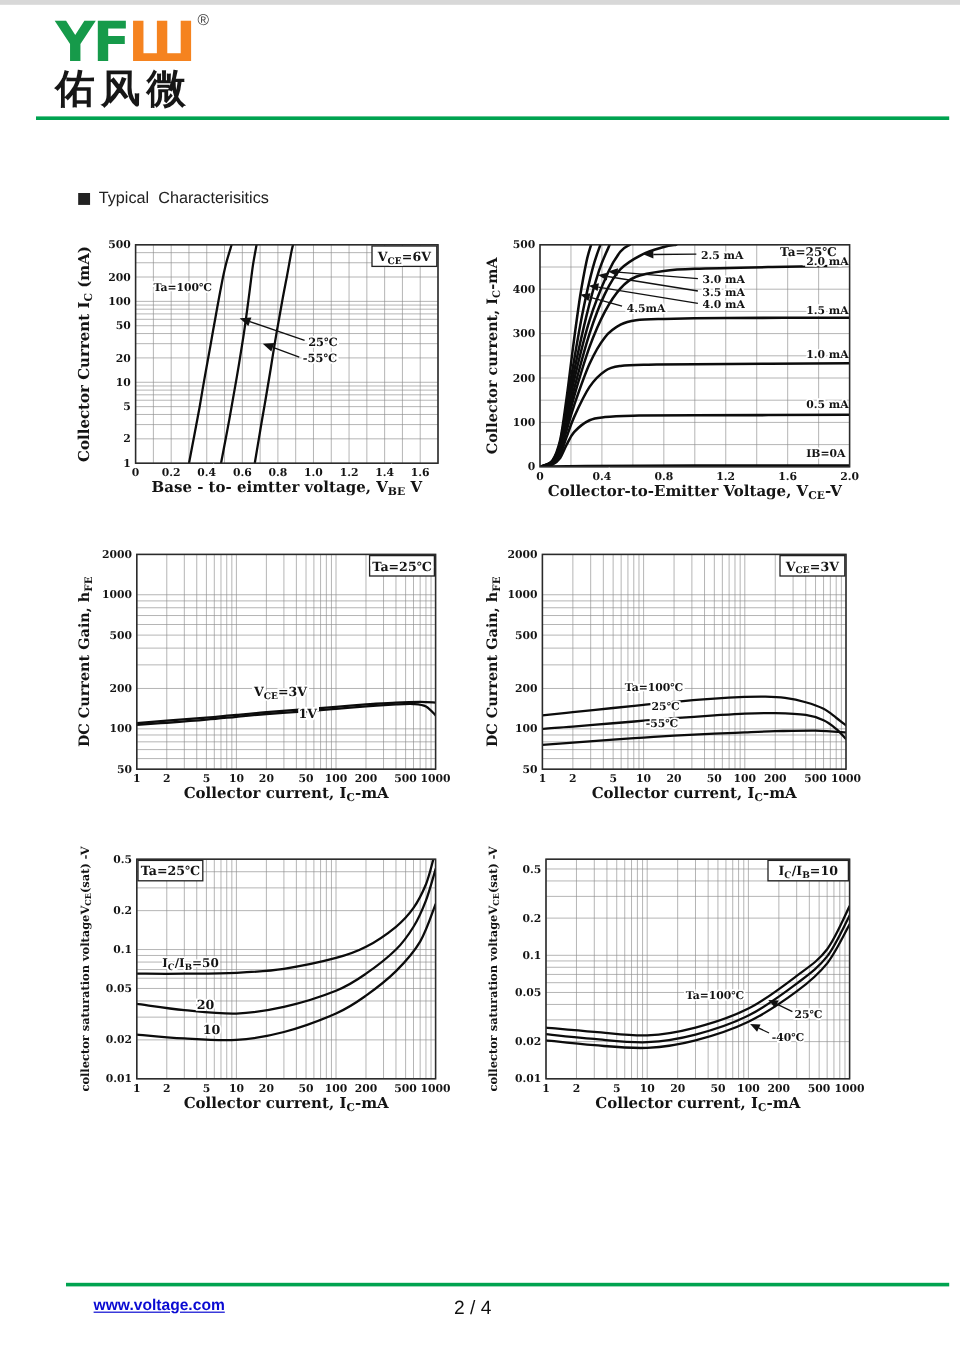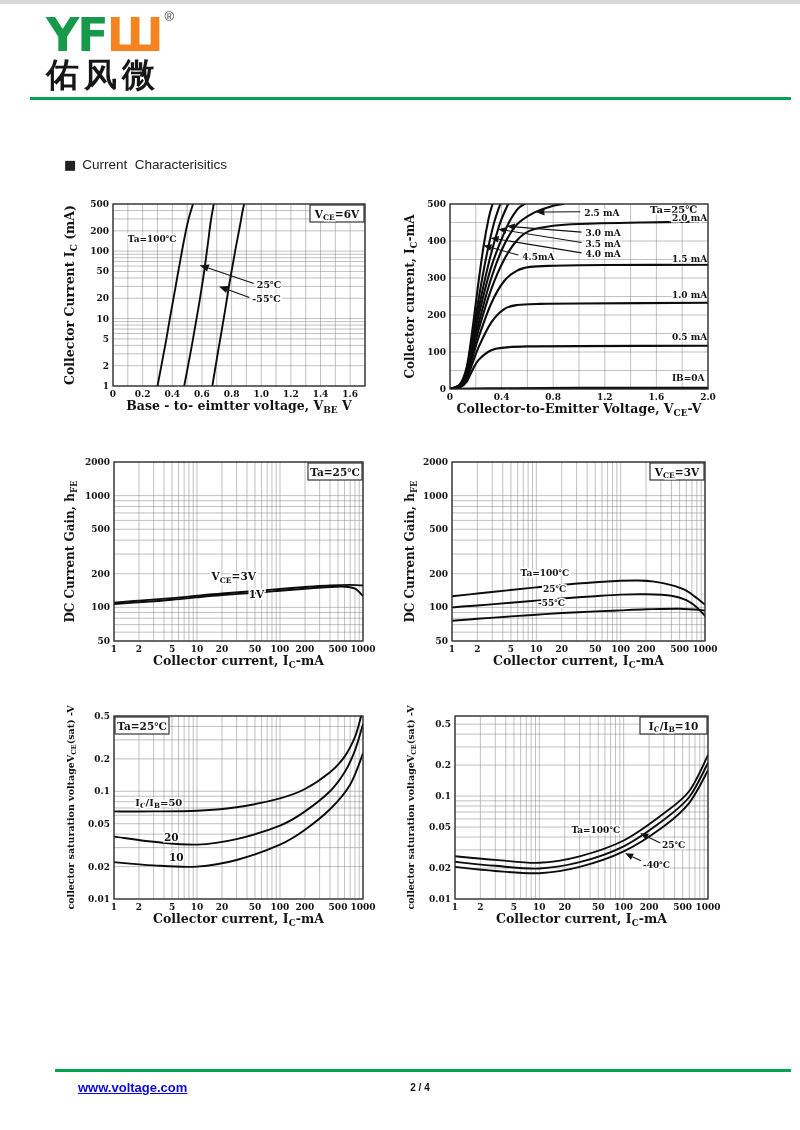--- a/index.html
+++ b/index.html
@@ -12,37 +12,37 @@
   .logo-cn{font-size:33px;font-weight:bold;color:#161616;letter-spacing:5px;margin-top:1px;font-family:Liberation Serif, serif;}
   .doc-title{position:absolute;top:62px;right:10px;font-size:21px;font-weight:bold;white-space:pre;color:#101010;}
   .rule-top{position:absolute;left:30px;top:93px;width:761px;height:3px;background:var(--green);}
   .section-head{position:absolute;left:64px;top:153px;font-size:13.5px;color:#222;}
   .sq-ch{font-size:13px;margin-right:6px;font-family:"DejaVu Sans",sans-serif;}
   .section-label{white-space:pre;}
   #charts{position:absolute;left:0;top:0;width:800px;height:1130px;}
   #charts svg{position:absolute;}
   .rule-bottom{position:absolute;left:55px;top:1065px;width:736px;height:3px;background:var(--green);}
   .site{position:absolute;left:78px;top:1076px;font-size:13px;font-weight:bold;color:var(--link);text-decoration:underline;cursor:pointer;}
-  .pageno{position:absolute;left:370px;width:100px;top:1078px;text-align:center;font-size:10px;font-weight:bold;color:#111;}
+  .pageno{position:absolute;left:344px;width:100px;top:1078px;text-align:center;font-size:16px;font-weight:normal;color:#111;}
   .company{position:absolute;right:32px;top:1075px;font-size:14px;font-weight:bold;color:#111;}
 </style>
 </head>
 <body>
 
 <div class="page">
 
   <div class="logo">
     <span><span class="logo-latin">YF</span><span class="logo-w">Ш</span><span class="logo-reg">®</span></span>
     <div class="logo-cn">佑风微</div>
   </div>
 
   <div class="rule-top"></div>
 
   <div class="section-head">
-    <span class="sq-ch">■</span><span class="section-label">Current  Characterisitics</span>
+    <span class="sq-ch">■</span><span class="section-label">Typical  Characterisitics</span>
   </div>
 
   <div id="charts">
       <svg width="322" height="226" viewBox="0 0 322 226" style="left: 60px; top: 190px;">
         <defs>
           <clipPath id="chart-ic-vs-vbe-clip">
             <rect x="53" y="10" width="252" height="182"></rect>
           </clipPath>
         </defs>
         <g stroke="#8e8e8e" stroke-width="0.55">

